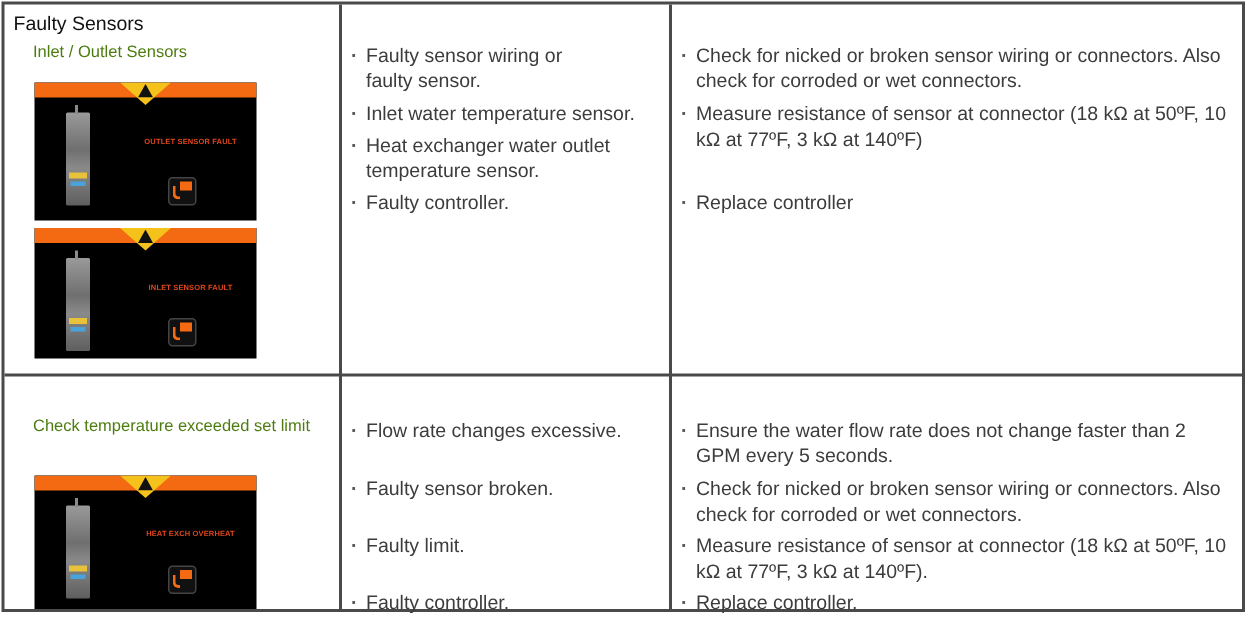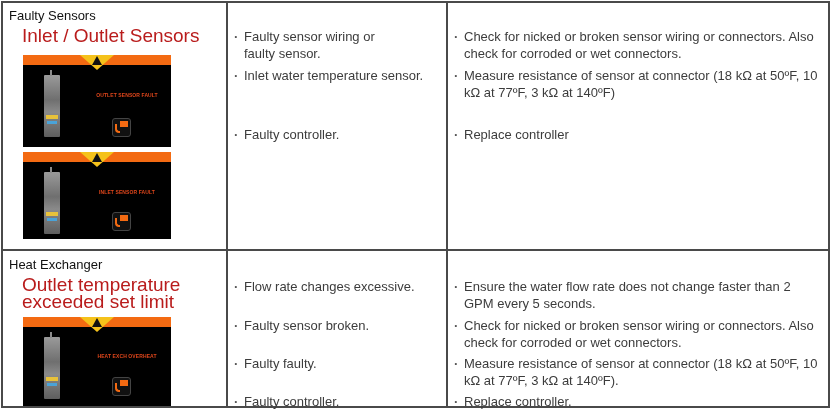--- a/index.html
+++ b/index.html
@@ -4,21 +4,21 @@
   <style>
     html, body { margin: 0; padding: 0; background: #ffffff; }
     body { width: 832px; height: 411px; position: relative; overflow: hidden;
            font-family: "Liberation Sans", "DejaVu Sans", sans-serif; color: #3a3a3a; }
     .table { position: absolute; left: 1px; top: 1px; width: 829px; height: 407px;
              border: 2px solid #4a4a4a; box-sizing: border-box; }
     .vline { position: absolute; top: 0; bottom: 0; width: 2px; background: #4a4a4a; }
     .hline { position: absolute; left: 0; right: 0; height: 2px; background: #4a4a4a; }
     .cell { position: absolute; box-sizing: border-box; }
     .section-title { position: absolute; left: 6px; font-weight: normal; font-size: 13px; color: #111111; }
-    .subtitle { position: absolute; left: 19px; font-size: 19px; color: #b91c1c; line-height: 17px; }
+    .subtitle { position: absolute; left: 19px; font-size: 11px; color: #4d7c0f; line-height: 17px; }
     .bullet { position: absolute; font-size: 13px; color: #3c3c3c; line-height: 17px; padding-left: 10px; }
     .bullet::before { content: "·"; position: absolute; left: 0; top: 0; color: #555; font-weight: bold; }
     .screen { position: absolute; left: 20px; width: 148px; background: #000000; overflow: hidden; }
     .screen .bar { position: absolute; left: 0; top: 0; width: 100%; height: 10px; background: #f36a12; }
     .screen .warn { position: absolute; left: 57px; top: 0; width: 0; height: 0;
                     border-left: 17px solid transparent; border-right: 17px solid transparent;
                     border-top: 15px solid #f5c21b; }
     .screen .warn-glyph { position: absolute; left: 69px; top: 1px; width: 10px; height: 9px; }
     .screen .device { position: absolute; left: 21px; top: 20px; width: 16px; height: 62px;
                       background: linear-gradient(#9a9a9a, #6f6f6f 40%, #8a8a8a 60%, #5e5e5e);
@@ -79,32 +79,32 @@
       <div class="contact" style="top:60px;">
           <div class="env"></div>
           <div class="ph"></div>
         </div>
     </div>
   </div>
 
   <div class="cell" style="left:225px;top:0;width:218px;height:246px;">
     <div class="bullet" style="left:6px;top:64px;width:210px;">Inlet water temperature sensor.</div>
     <div class="bullet" style="left:6px;top:25px;width:150px;">Faulty sensor wiring or faulty sensor.</div>
+    <div class="bullet" style="left:6px;top:85px;width:180px;">Heat exchanger water outlet temperature sensor.</div>
     <div class="bullet" style="left:6px;top:123px;width:200px;">Faulty controller.</div>
   </div>
 
   <div class="cell" style="left:445px;top:0;width:382px;height:246px;">
     <div class="bullet" style="left:6px;top:25px;width:370px;">Check for nicked or broken sensor wiring or connectors. Also check for corroded or wet connectors.</div>
     <div class="bullet" style="left:6px;top:64px;width:370px;">Measure resistance of sensor at connector (18 kΩ at 50ºF, 10 kΩ at 77ºF, 3 kΩ at 140ºF)</div>
     <div class="bullet" style="left:6px;top:123px;width:370px;">Replace controller</div>
   </div>
 
   <div class="cell" style="left:0;top:248px;width:223px;height:155px;">
-    <div class="section-title" style="top:6px;">Heat Exchanger</div>
-    <div class="subtitle" style="top:25px;width:200px;">Outlet temperature exceeded set limit</div>
+    <div class="subtitle" style="top:25px;width:200px;">Check temperature exceeded set limit</div>
 
     <div class="screen" style="top:66px;height:89px;">
       <div class="bar"></div>
       <div class="warn"></div>
       <svg class="warn-glyph" viewBox="0 0 10 9">
           <polygon points="5,0 10,9 0,9" fill="#111"></polygon>
         </svg>
       <div class="device">
           <div class="a"></div>
           <div class="y"></div>
@@ -114,21 +114,21 @@
       <div class="contact" style="top:60px;">
           <div class="env"></div>
           <div class="ph"></div>
         </div>
     </div>
   </div>
 
   <div class="cell" style="left:225px;top:248px;width:180px;height:155px;">
     <div class="bullet" style="left:6px;top:27px;width:210px;">Flow rate changes excessive.</div>
     <div class="bullet" style="left:6px;top:66px;width:210px;">Faulty sensor broken.</div>
-    <div class="bullet" style="left:6px;top:104px;width:210px;">Faulty faulty.</div>
+    <div class="bullet" style="left:6px;top:104px;width:210px;">Faulty limit.</div>
     <div class="bullet" style="left:6px;top:142px;width:210px;">Faulty controller.</div>
   </div>
 
   <div class="cell" style="left:445px;top:248px;width:382px;height:155px;border-radius:20px;">
     <div class="bullet" style="left:6px;top:27px;width:350px;">Ensure the water flow rate does not change faster than 2 GPM every 5 seconds.</div>
     <div class="bullet" style="left:6px;top:66px;width:370px;">Check for nicked or broken sensor wiring or connectors. Also check for corroded or wet connectors.</div>
     <div class="bullet" style="left:6px;top:104px;width:370px;">Measure resistance of sensor at connector (18 kΩ at 50ºF, 10 kΩ at 77ºF, 3 kΩ at 140ºF).</div>
     <div class="bullet" style="left:6px;top:142px;width:370px;">Replace controller.</div>
   </div>
 </div>

